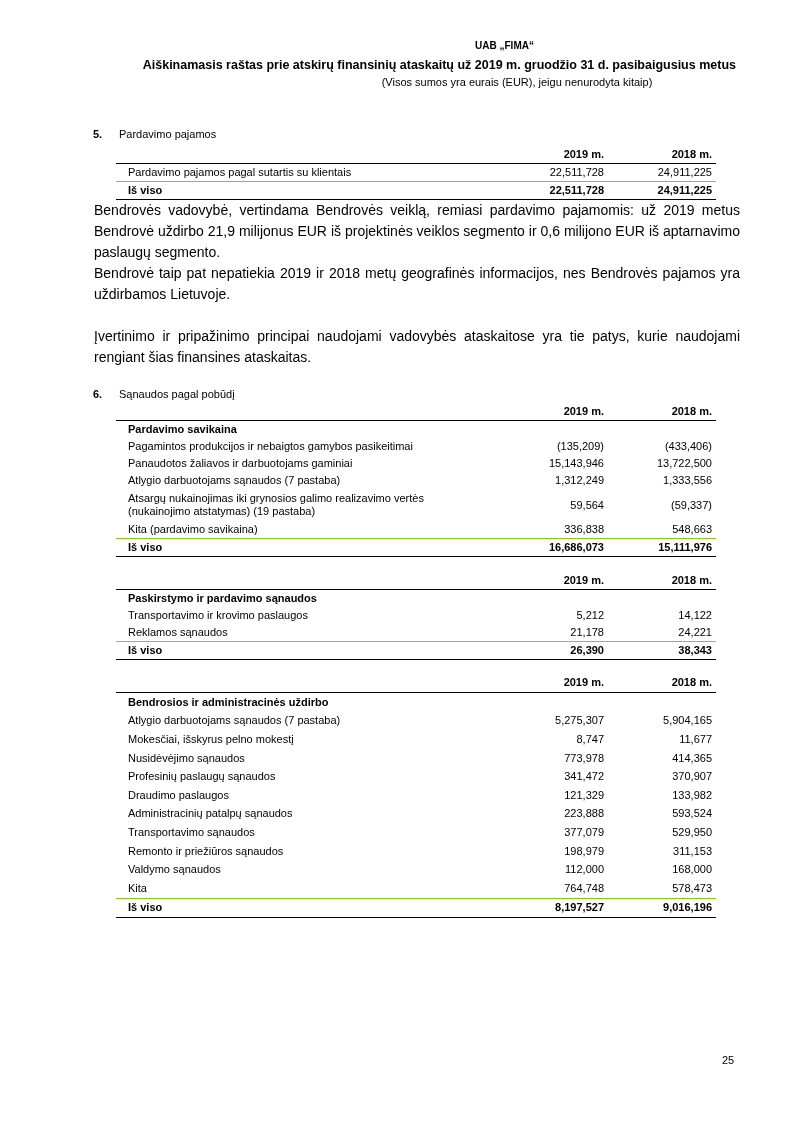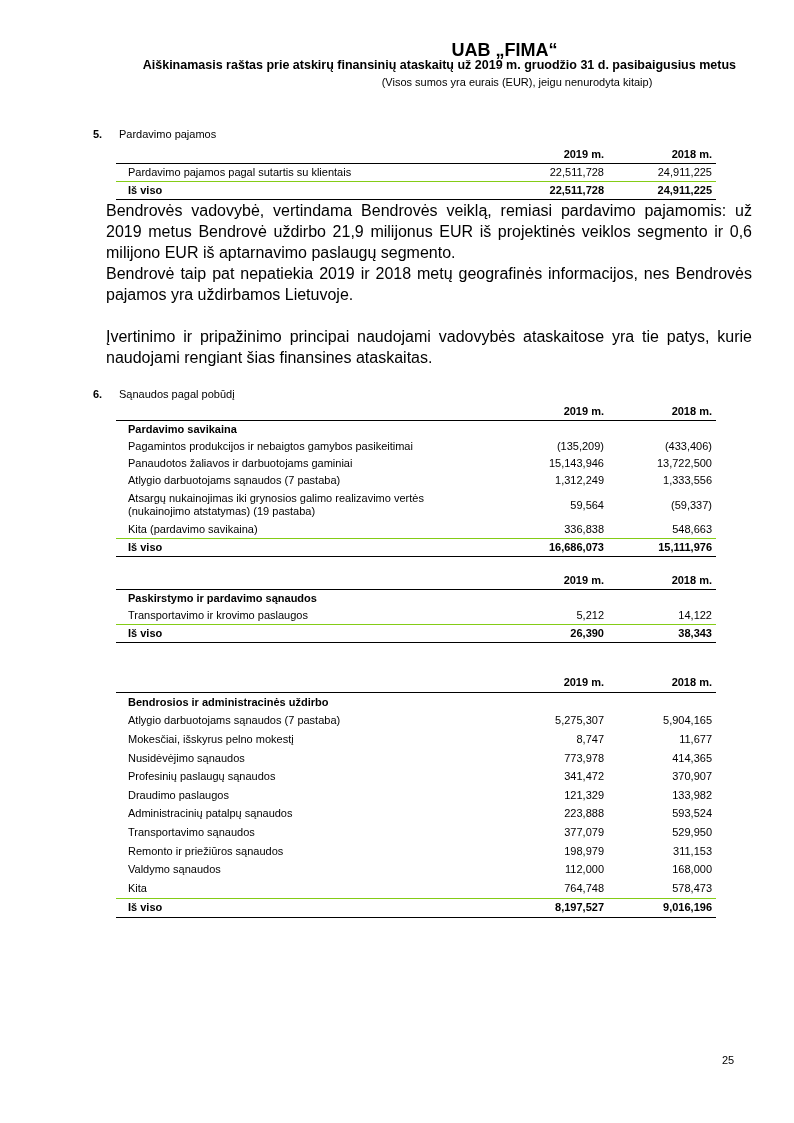--- a/index.html
+++ b/index.html
@@ -1,30 +1,30 @@
 <!DOCTYPE html>
 <html><head>
 <meta charset="utf-8">
 <style>
   html, body { margin: 0; padding: 0; background: #ffffff; }
   body { width: 794px; height: 1123px; position: relative; font-family: "Liberation Sans", "DejaVu Sans", sans-serif; color: #000; font-size: 11px; }
   .hdr-line { position: absolute; right: 60px; white-space: nowrap; }
-  .h1 { top: 2px; font-size: 18px; font-weight: bold; right: 340px; }
+  .h1 { top: 2px; font-size: 10px; font-weight: bold; right: 340px; }
   .section-title { position: absolute; left: 93px; font-size: 11px; }
   .section-title .num { display: inline-block; width: 26px; font-weight: bold; }
   table.fin { position: absolute; left: 116px; width: 600px; border-collapse: collapse; font-size: 11px; }
   table.fin td { padding: 0 4px; height: 17px; line-height: 13px; vertical-align: middle; }
   table.fin td.num { text-align: right; width: 100px; white-space: nowrap; }
   table.fin td.lbl { padding-left: 12px; }
   table.fin tr.head td { font-weight: bold; border-bottom: 1px solid #000; }
   table.fin tr.sub td { font-weight: bold; }
   table.fin tr.total td { font-weight: bold; border-top: 1px solid #84cc16; border-bottom: 1px solid #000; }
   table.fin tr.tall td { height: 32px; }
   table.fin.loose td { height: 18.6px; }
-  .para { position: absolute; left: 106px; width: 646px; text-align: justify; font-size: 16px; line-height: 21px; }
+  .para { position: absolute; left: 94px; width: 646px; text-align: justify; font-size: 14px; line-height: 21px; }
   .page-num { position: absolute; left: 722px; top: 1054px; font-size: 11px; }
 </style>
 </head>
 <body>
 
 <div>
   <div class="hdr-line h1" style="position:absolute;top:40px;left:0;right:0;text-align:center;padding-left:215px;">UAB „FIMA“</div>
   <div class="hdr-line" style="position:absolute;top:58px;right:58px;font-size:12.5px;font-weight:bold;">Aiškinamasis raštas prie atskirų finansinių ataskaitų už 2019 m. gruodžio 31 d. pasibaigusius metus</div>
   <div class="hdr-line" style="position:absolute;top:76px;left:0;right:0;text-align:center;padding-left:240px;font-size:11px;">(Visos sumos yra eurais (EUR), jeigu nenurodyta kitaip)</div>
 </div>
@@ -112,20 +112,25 @@
     <td class="num">2018 m.</td>
   </tr>
   <tr class="sub">
         <td class="lbl" colspan="3">Paskirstymo ir pardavimo sąnaudos</td>
       </tr>
   <tr>
     <td class="lbl">Transportavimo ir krovimo paslaugos</td>
     <td class="num">5,212</td>
     <td class="num">14,122</td>
   </tr>
+  <tr>
+    <td class="lbl">Reklamos sąnaudos</td>
+    <td class="num">21,178</td>
+    <td class="num">24,221</td>
+  </tr>
   <tr class="total">
     <td class="lbl">Iš viso</td>
     <td class="num">26,390</td>
     <td class="num">38,343</td>
   </tr>
 </tbody>
   </table>
 
 <table class="fin loose" style="top:672px;">
   <tbody>

